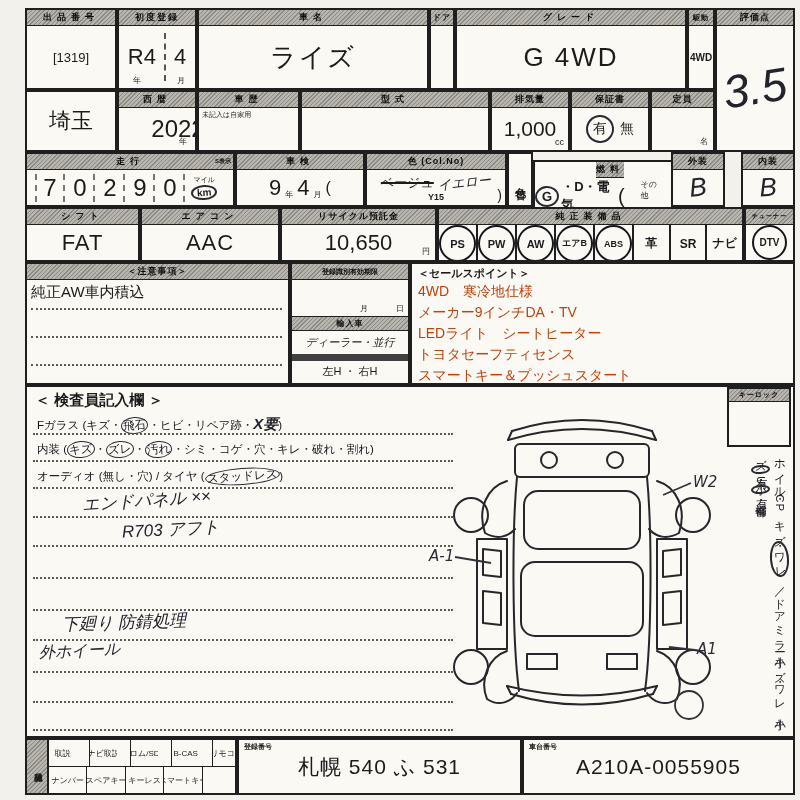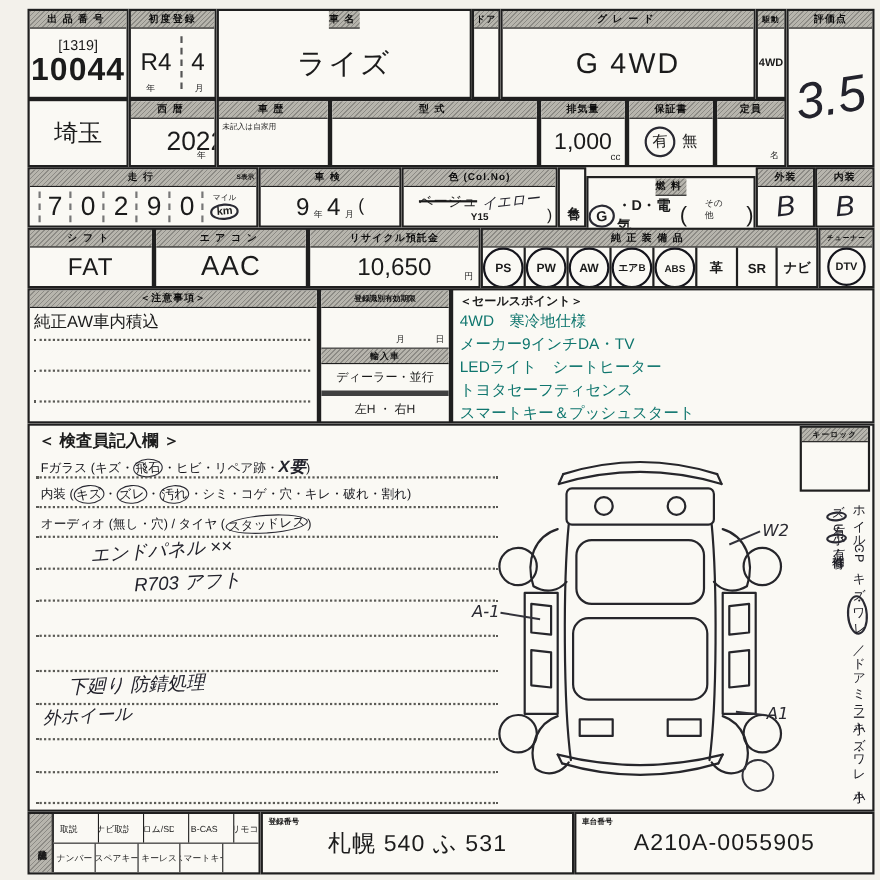--- a/index.html
+++ b/index.html
@@ -34,51 +34,50 @@
     display:inline-flex;align-items:center;justify-content:center;
     width:33px;height:33px;border:2.5px solid #15151c;border-radius:50%;
     font-size:11px;font-weight:bold;letter-spacing:0;
   }
   .dotline{position:absolute;border-bottom:2px dotted #5a5a55;height:0;}
   .eqcell{flex:1;border-left:2px solid #1f1f1f;display:flex;align-items:center;justify-content:center;font-size:12px;font-weight:bold;}
   .eqcell:first-child{border-left:none;}
   .insp-line{position:absolute;font-size:11.5px;white-space:nowrap;color:#14141a;}
   .insp-line .hand-circle{padding:0 1px;border-width:1.5px;}
   .hand-note{position:absolute;font-size:17px;white-space:nowrap;}
-  .sales-line{font-size:14px;line-height:1.5;color:#0f766e;white-space:nowrap;}
+  .sales-line{font-size:14px;line-height:1.5;color:#c2410c;white-space:nowrap;}
   .acc-row{display:flex;flex:1;}
   .acc-cell{flex:1;border-left:1.5px solid #1f1f1f;display:flex;align-items:center;justify-content:center;font-size:8px;white-space:nowrap;overflow:hidden;}
   .vtext{writing-mode:vertical-rl;text-orientation:mixed;}
   svg text{font-family:"DejaVu Sans",sans-serif;}
 </style>
 </head>
 <body>
 
 <div class="sheet">
 
   <div class="cell" style="left:25px;top:8px;width:92px;height:82px;">
     <div class="hdr">出品番号</div>
     <div class="bd" style="flex-direction:column;">
       <span style="font-size:13px;">[1319]</span>
-      <span style="font-size:29px;font-weight:bold;letter-spacing:1px;">10044</span>
     </div>
   </div>
 
   <div class="cell" style="left:117px;top:8px;width:80px;height:82px;">
     <div class="hdr" style="letter-spacing:2px;">初度登録</div>
     <div class="bd">
       <span style="font-size:22px;">R4</span>
       <span style="border-left:2px dashed #555;height:48px;margin:0 8px;"></span>
       <span style="font-size:22px;">4</span>
       <span class="unit" style="left:14px;bottom:2px;">年</span>
       <span class="unit" style="right:10px;bottom:2px;">月</span>
     </div>
   </div>
 
-  <div class="cell" style="left:197px;top:8px;width:232px;height:82px;align-items:center;">
+  <div class="cell" style="left:197px;top:8px;width:232px;height:82px;">
     <div class="hdr">車名</div>
     <div class="bd big">ライズ</div>
   </div>
 
   <div class="cell" style="left:429px;top:8px;width:26px;height:82px;">
     <div class="hdr tight" style="font-size:8px;">ドア</div>
     <div class="bd"></div>
   </div>
 
   <div class="cell" style="left:455px;top:8px;width:232px;height:82px;">
@@ -186,38 +185,38 @@
     <div class="hdr">燃料</div>
     <div class="bd" style="gap:2px;">
       <span class="hand-circle" style="font-size:13px;font-weight:bold;padding:1px 5px;">G</span>
       <span style="font-size:13px;font-weight:bold;">・D・電気</span>
       <span style="font-size:20px;">(</span>
       <span style="font-size:8px;margin:-12px 14px 0 14px;">その他</span>
       <span style="font-size:20px;">)</span>
     </div>
   </div>
 
-  <div class="cell" style="left:687px;top:152px;width:54px;height:55px;">
+  <div class="cell" style="left:671px;top:152px;width:54px;height:55px;">
     <div class="hdr tight">外装</div>
     <div class="bd hand" style="font-size:26px;transform:rotate(-6deg);">B</div>
   </div>
 
   <div class="cell" style="left:741px;top:152px;width:54px;height:55px;">
     <div class="hdr tight">内装</div>
     <div class="bd hand" style="font-size:26px;transform:rotate(-4deg);">B</div>
   </div>
 
   <div class="cell" style="left:25px;top:207px;width:115px;height:55px;">
     <div class="hdr">シフト</div>
     <div class="bd" style="font-size:22px;letter-spacing:1px;">FAT</div>
   </div>
 
   <div class="cell" style="left:140px;top:207px;width:140px;height:55px;">
     <div class="hdr">エアコン</div>
-    <div class="bd" style="font-size:25px;letter-spacing:1px;border-radius:15px;">AAC</div>
+    <div class="bd" style="font-size:22px;letter-spacing:1px;border-radius:15px;">AAC</div>
   </div>
 
   <div class="cell" style="left:280px;top:207px;width:157px;height:55px;">
     <div class="hdr tight">リサイクル預託金</div>
     <div class="bd" style="font-size:22px;">10,650</div>
     <span class="unit" style="right:5px;bottom:3px;position:absolute;">円</span>
   </div>
 
   <div class="cell" style="left:437px;top:207px;width:307px;height:55px;">
     <div class="hdr">純正装備品</div>
@@ -266,21 +265,21 @@
     </div>
   </div>
 
   <div class="cell" style="left:290px;top:262px;width:120px;height:123px;">
     <div class="hdr tight" style="font-size:7px;letter-spacing:0;">登録識別有効期限</div>
     <div style="flex:0 0 36px;position:relative;border-bottom:1px solid #1f1f1f;">
       <span style="position:absolute;right:40px;bottom:2px;font-size:8px;">月</span>
       <span style="position:absolute;right:4px;bottom:2px;font-size:8px;">日</span>
     </div>
     <div class="hdr tight" style="flex:0 0 13px;height:13px;font-size:8px;">輸入車</div>
-    <div style="flex:1;display:flex;align-items:center;justify-content:center;font-size:11px;border-bottom:5px solid #404040;">ディーラー・並行</div>
+    <div style="flex:1;display:flex;align-items:center;justify-content:center;font-size:11px;border-bottom:7px solid #404040;font-style:italic;">ディーラー・並行</div>
     <div style="flex:1;display:flex;align-items:center;justify-content:center;font-size:11px;">左H ・ 右H</div>
   </div>
 
   <div class="cell" style="left:410px;top:262px;width:385px;height:123px;">
     <div style="padding:2px 0 0 6px;">
       <div style="font-size:11px;font-weight:bold;">＜セールスポイント＞</div>
       <div>
           <div class="sales-line">4WD　寒冷地仕様</div>
           <div class="sales-line">メーカー9インチDA・TV</div>
           <div class="sales-line">LEDライト　シートヒーター</div>

